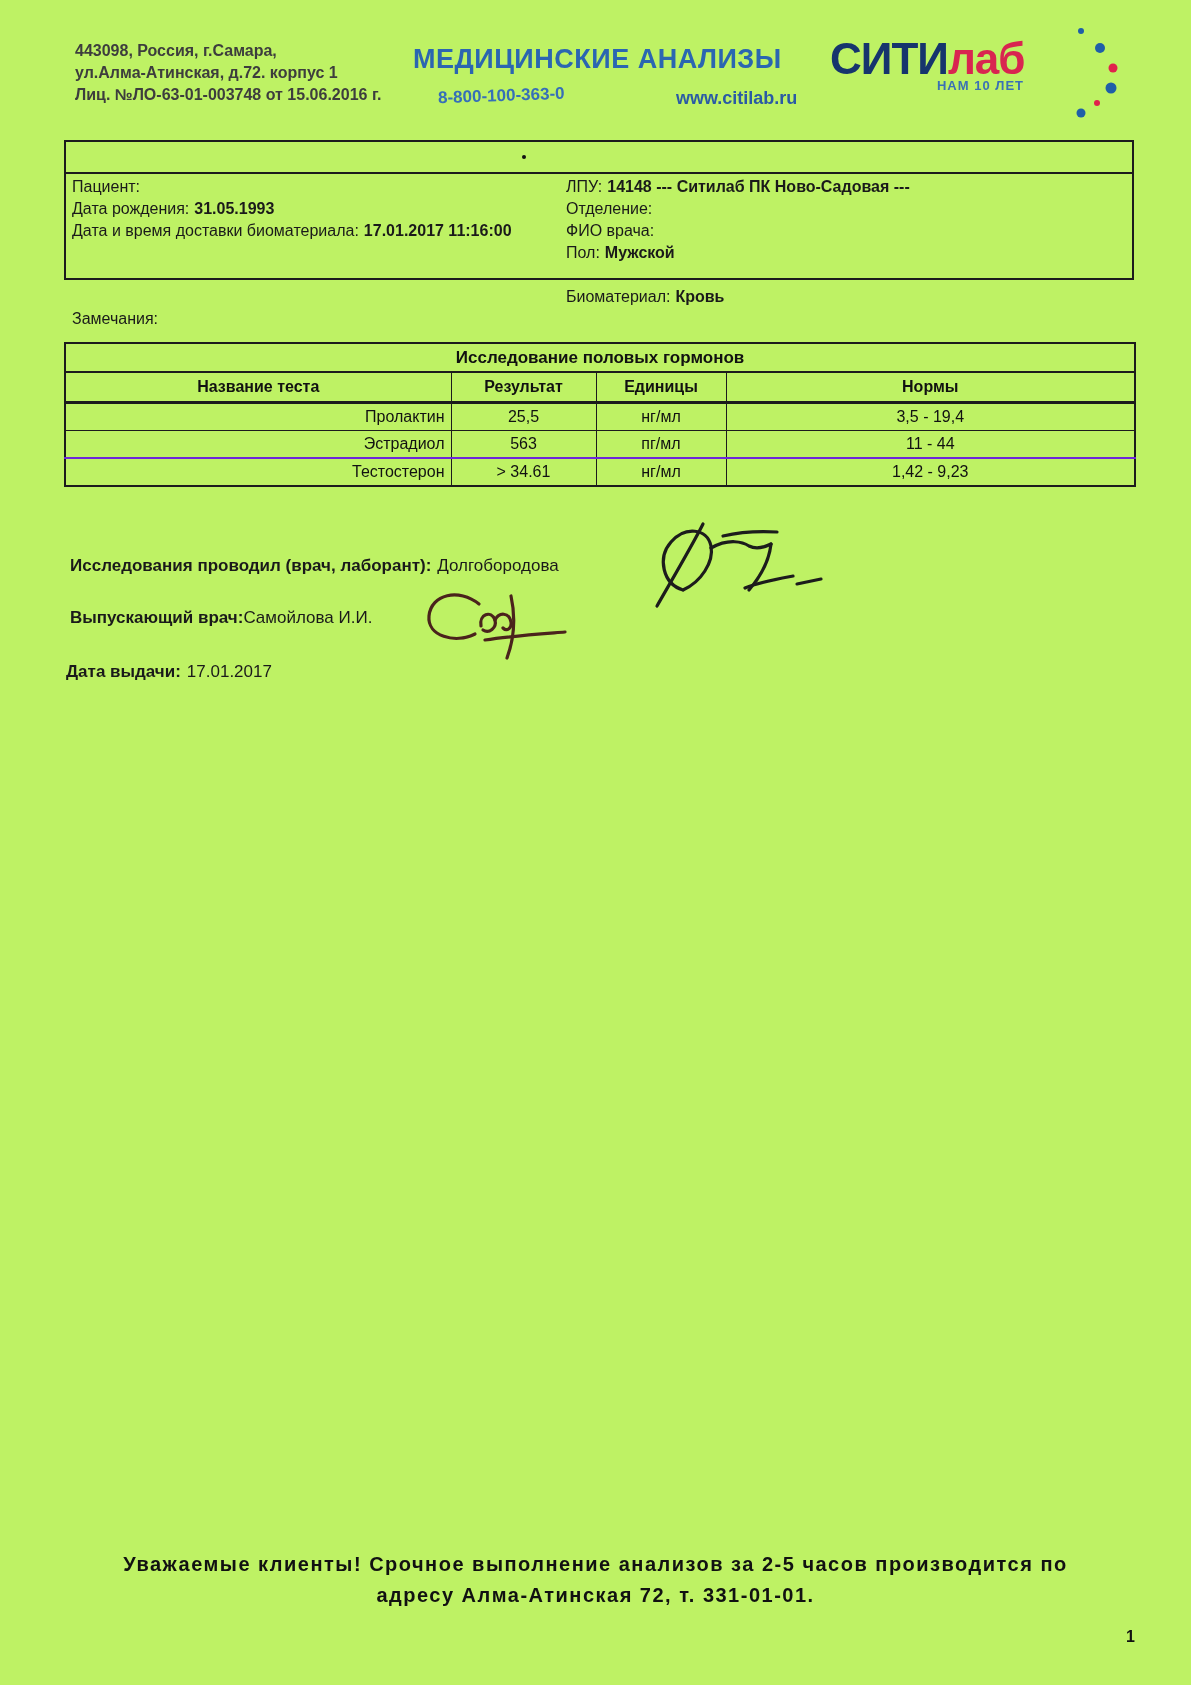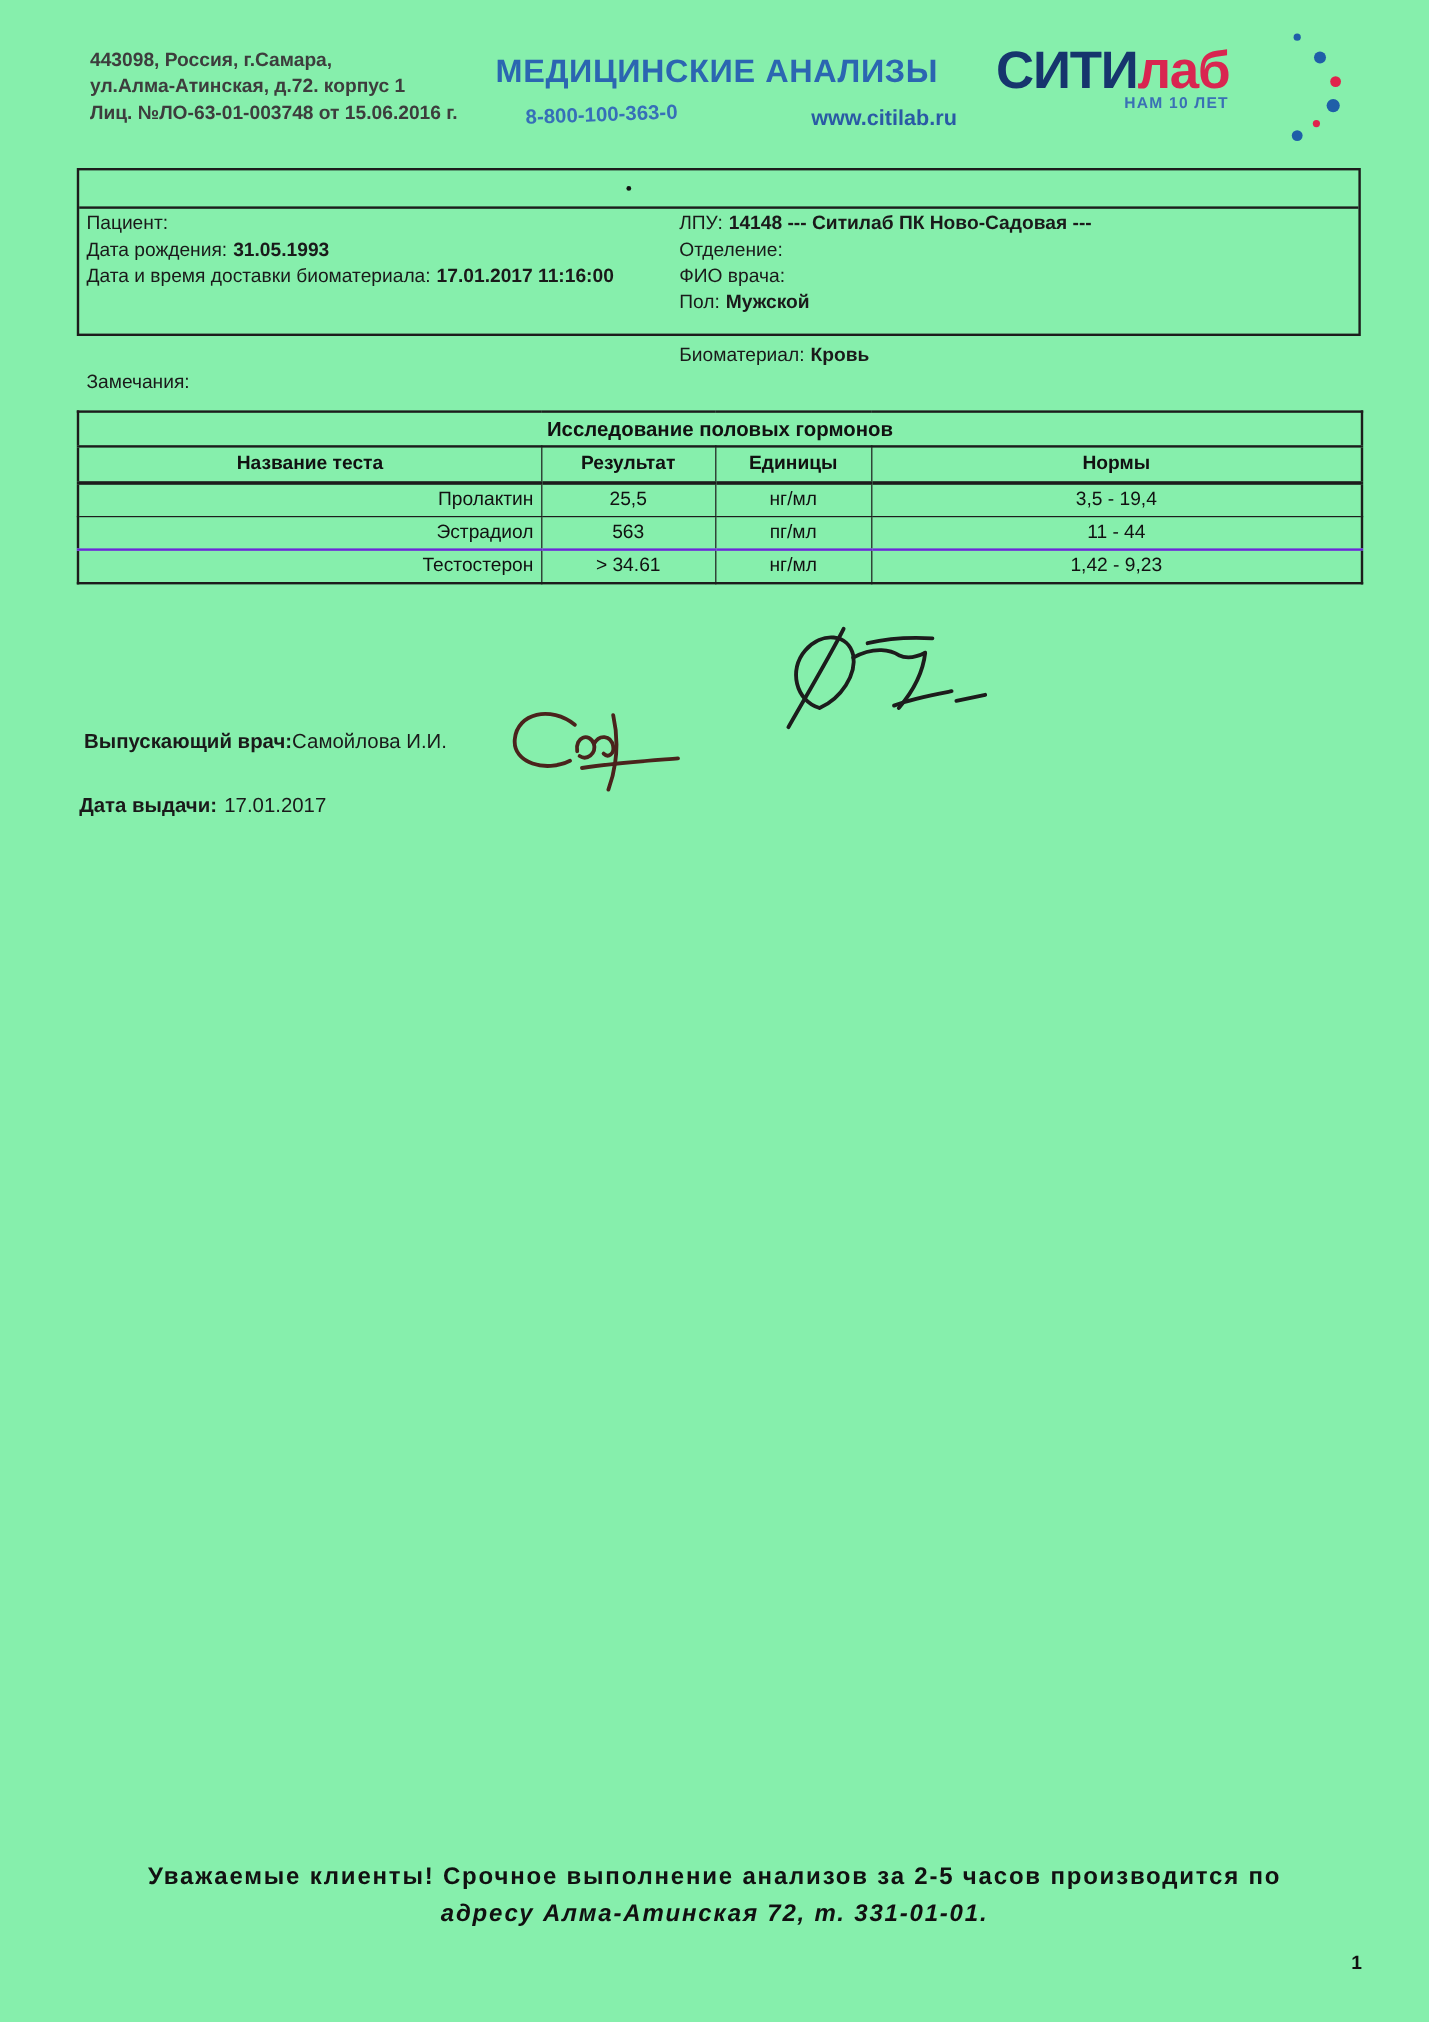--- a/index.html
+++ b/index.html
@@ -1,19 +1,19 @@
 <!DOCTYPE html>
 <html lang="ru"><head>
 <meta charset="utf-8">
 <style>
   html,body{margin:0;padding:0;background:#e8e8e8;}
   .page{
     position:relative;
     width:1191px;height:1685px;
-    background:#86efac;
+    background:#bef264;
     font-family:"Liberation Sans", sans-serif;
     color:#1a1a1a;
     overflow:hidden;
     margin:0 auto;
   }
   
   .address{
     position:absolute;left:75px;top:40px;
     font-size:16px;font-weight:700;color:#3d3d3d;
     line-height:22px;white-space:nowrap;
@@ -86,21 +86,21 @@
   .issue-date{left:66px;top:662px;}
   .sig-svg{position:absolute;}
   .sig1{left:645px;top:518px;}
   .sig2{left:415px;top:582px;}
   
   .footer-line{
     position:absolute;left:0;width:100%;text-align:center;
     font-size:20px;font-weight:700;color:#111;
   }
   .footer-line-1{top:1553px;letter-spacing:1.5px;}
-  .footer-line-2{top:1584px;letter-spacing:1.5px;font-style:italic;}
+  .footer-line-2{top:1584px;letter-spacing:1.5px;}
   .page-number{
     position:absolute;right:56px;top:1628px;
     font-size:16px;font-weight:700;color:#111;
   }
 </style>
 </head>
 <body>
 
 <div class="page">
 
@@ -200,20 +200,23 @@
       </tr>
       <tr class="data-row last">
         <td class="cname">Тестостерон</td>
         <td>&gt; 34.61</td>
         <td>нг/мл</td>
         <td>1,42 - 9,23</td>
       </tr>
     </tbody>
   </table>
 
+  <div class="sig-line sig-line-1">
+    <span class="slbl">Исследования проводил (врач, лаборант):</span><span class="sname sp">Долгобородова</span>
+  </div>
 
   <svg class="sig-svg sig1" width="185" height="100" viewBox="0 0 185 100" aria-hidden="true">
     <g fill="none" stroke="#1c1c1c" stroke-width="3.2" stroke-linecap="round">
       <path d="M38,72 C18,66 12,40 26,24 C40,8 62,10 66,28 C69,44 56,64 38,72"></path>
       <path d="M12,88 C28,60 48,26 58,6"></path>
       <path d="M66,30 C84,20 98,24 104,28 C110,31 118,30 126,26"></path>
       <path d="M78,18 C95,14 115,13 132,14"></path>
       <path d="M126,26 C124,44 116,58 104,72"></path>
       <path d="M100,70 C115,64 132,61 148,58"></path>
       <path d="M152,66 L176,61"></path>

